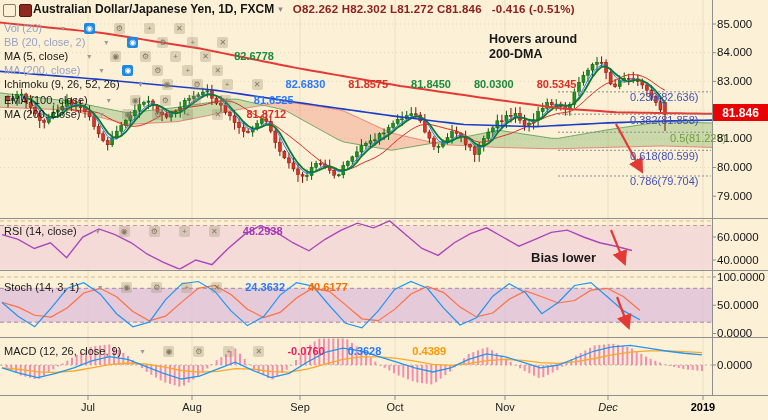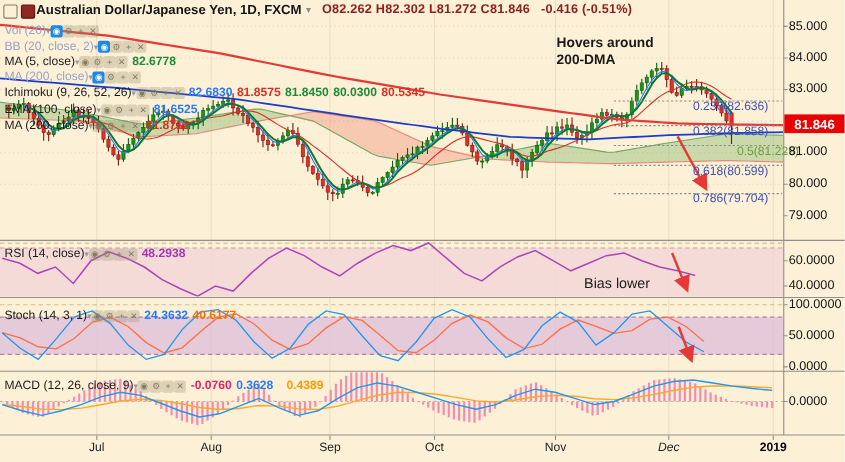--- a/index.html
+++ b/index.html
@@ -6,32 +6,32 @@
   .app{position:relative;width:768px;height:420px;background:#fcf0d6;overflow:hidden;
        font-family:"Liberation Sans",sans-serif;-webkit-font-smoothing:antialiased;}
   #chart-svg{position:absolute;left:0;top:0;z-index:1;}
   .header{position:absolute;left:33px;top:2px;z-index:6;display:flex;align-items:center;gap:10px;white-space:nowrap;}
   .title{font-size:12px;font-weight:600;color:#151515;}
   .caret{font-size:9px;color:#8b8b8b;margin-left:-6px;}
   .ohlc,.change{font-size:11.5px;font-weight:600;color:#8e2020;letter-spacing:.2px;}
   .tbicon{position:absolute;z-index:6;width:11px;height:11px;border-radius:2px;}
   .tbicon.outline{left:3px;top:4px;border:1.5px solid #8a7a66;background:transparent;}
   .tbicon.red{left:19px;top:4px;background:#8c2a22;border:1px solid #5e140e;}
-  .irow{position:absolute;left:4px;display:flex;align-items:center;gap:0;height:12px;
+  .irow{position:absolute;left:4px;display:flex;align-items:center;gap:19px;height:12px;
         font-size:11px;white-space:nowrap;z-index:5;}
   .ilabel{color:#1b1b1b;cursor:pointer;}
   .irow.ghost .ilabel{color:#99a3c4;}
   .icaret{font-size:8px;color:#9b9b9b;}
   .btn{width:11px;height:11px;border-radius:2px;background:rgba(150,140,110,.30);color:#837a63;
        font-size:8px;line-height:11px;text-align:center;cursor:pointer;}
   .btn.active{background:#1e88e5;color:#fff;}
   .val{margin-left:4px;font-weight:600;}
   .note-main{position:absolute;left:489px;top:32px;z-index:6;font-size:12.5px;line-height:15px;
-             font-weight:700;color:#1a1a1a;white-space:pre-line;margin-left:17px;}
-  .note-rsi{position:absolute;left:531px;top:250px;z-index:6;font-size:13px;font-weight:400;color:#1a1a1a;}
+             font-weight:700;color:#1a1a1a;white-space:pre-line;}
+  .note-rsi{position:absolute;left:531px;top:250px;z-index:6;font-size:13px;font-weight:700;color:#1a1a1a;}
   .fib-label{position:absolute;left:630px;z-index:5;font-size:11px;white-space:nowrap;}
   .axis-label{position:absolute;left:717px;z-index:5;font-size:11.5px;color:#141414;white-space:nowrap;}
   .badge{position:absolute;left:713px;top:104px;width:55px;height:17px;z-index:6;background:#e90202;
          color:#fff;font-size:12px;font-weight:700;display:flex;align-items:center;justify-content:center;}
   .time-label{position:absolute;top:401px;width:44px;margin-left:-22px;text-align:center;
               font-size:11px;color:#222;z-index:5;}
   .time-label.bold{font-weight:700;color:#000;}
 </style>
 </head>
 <body>

